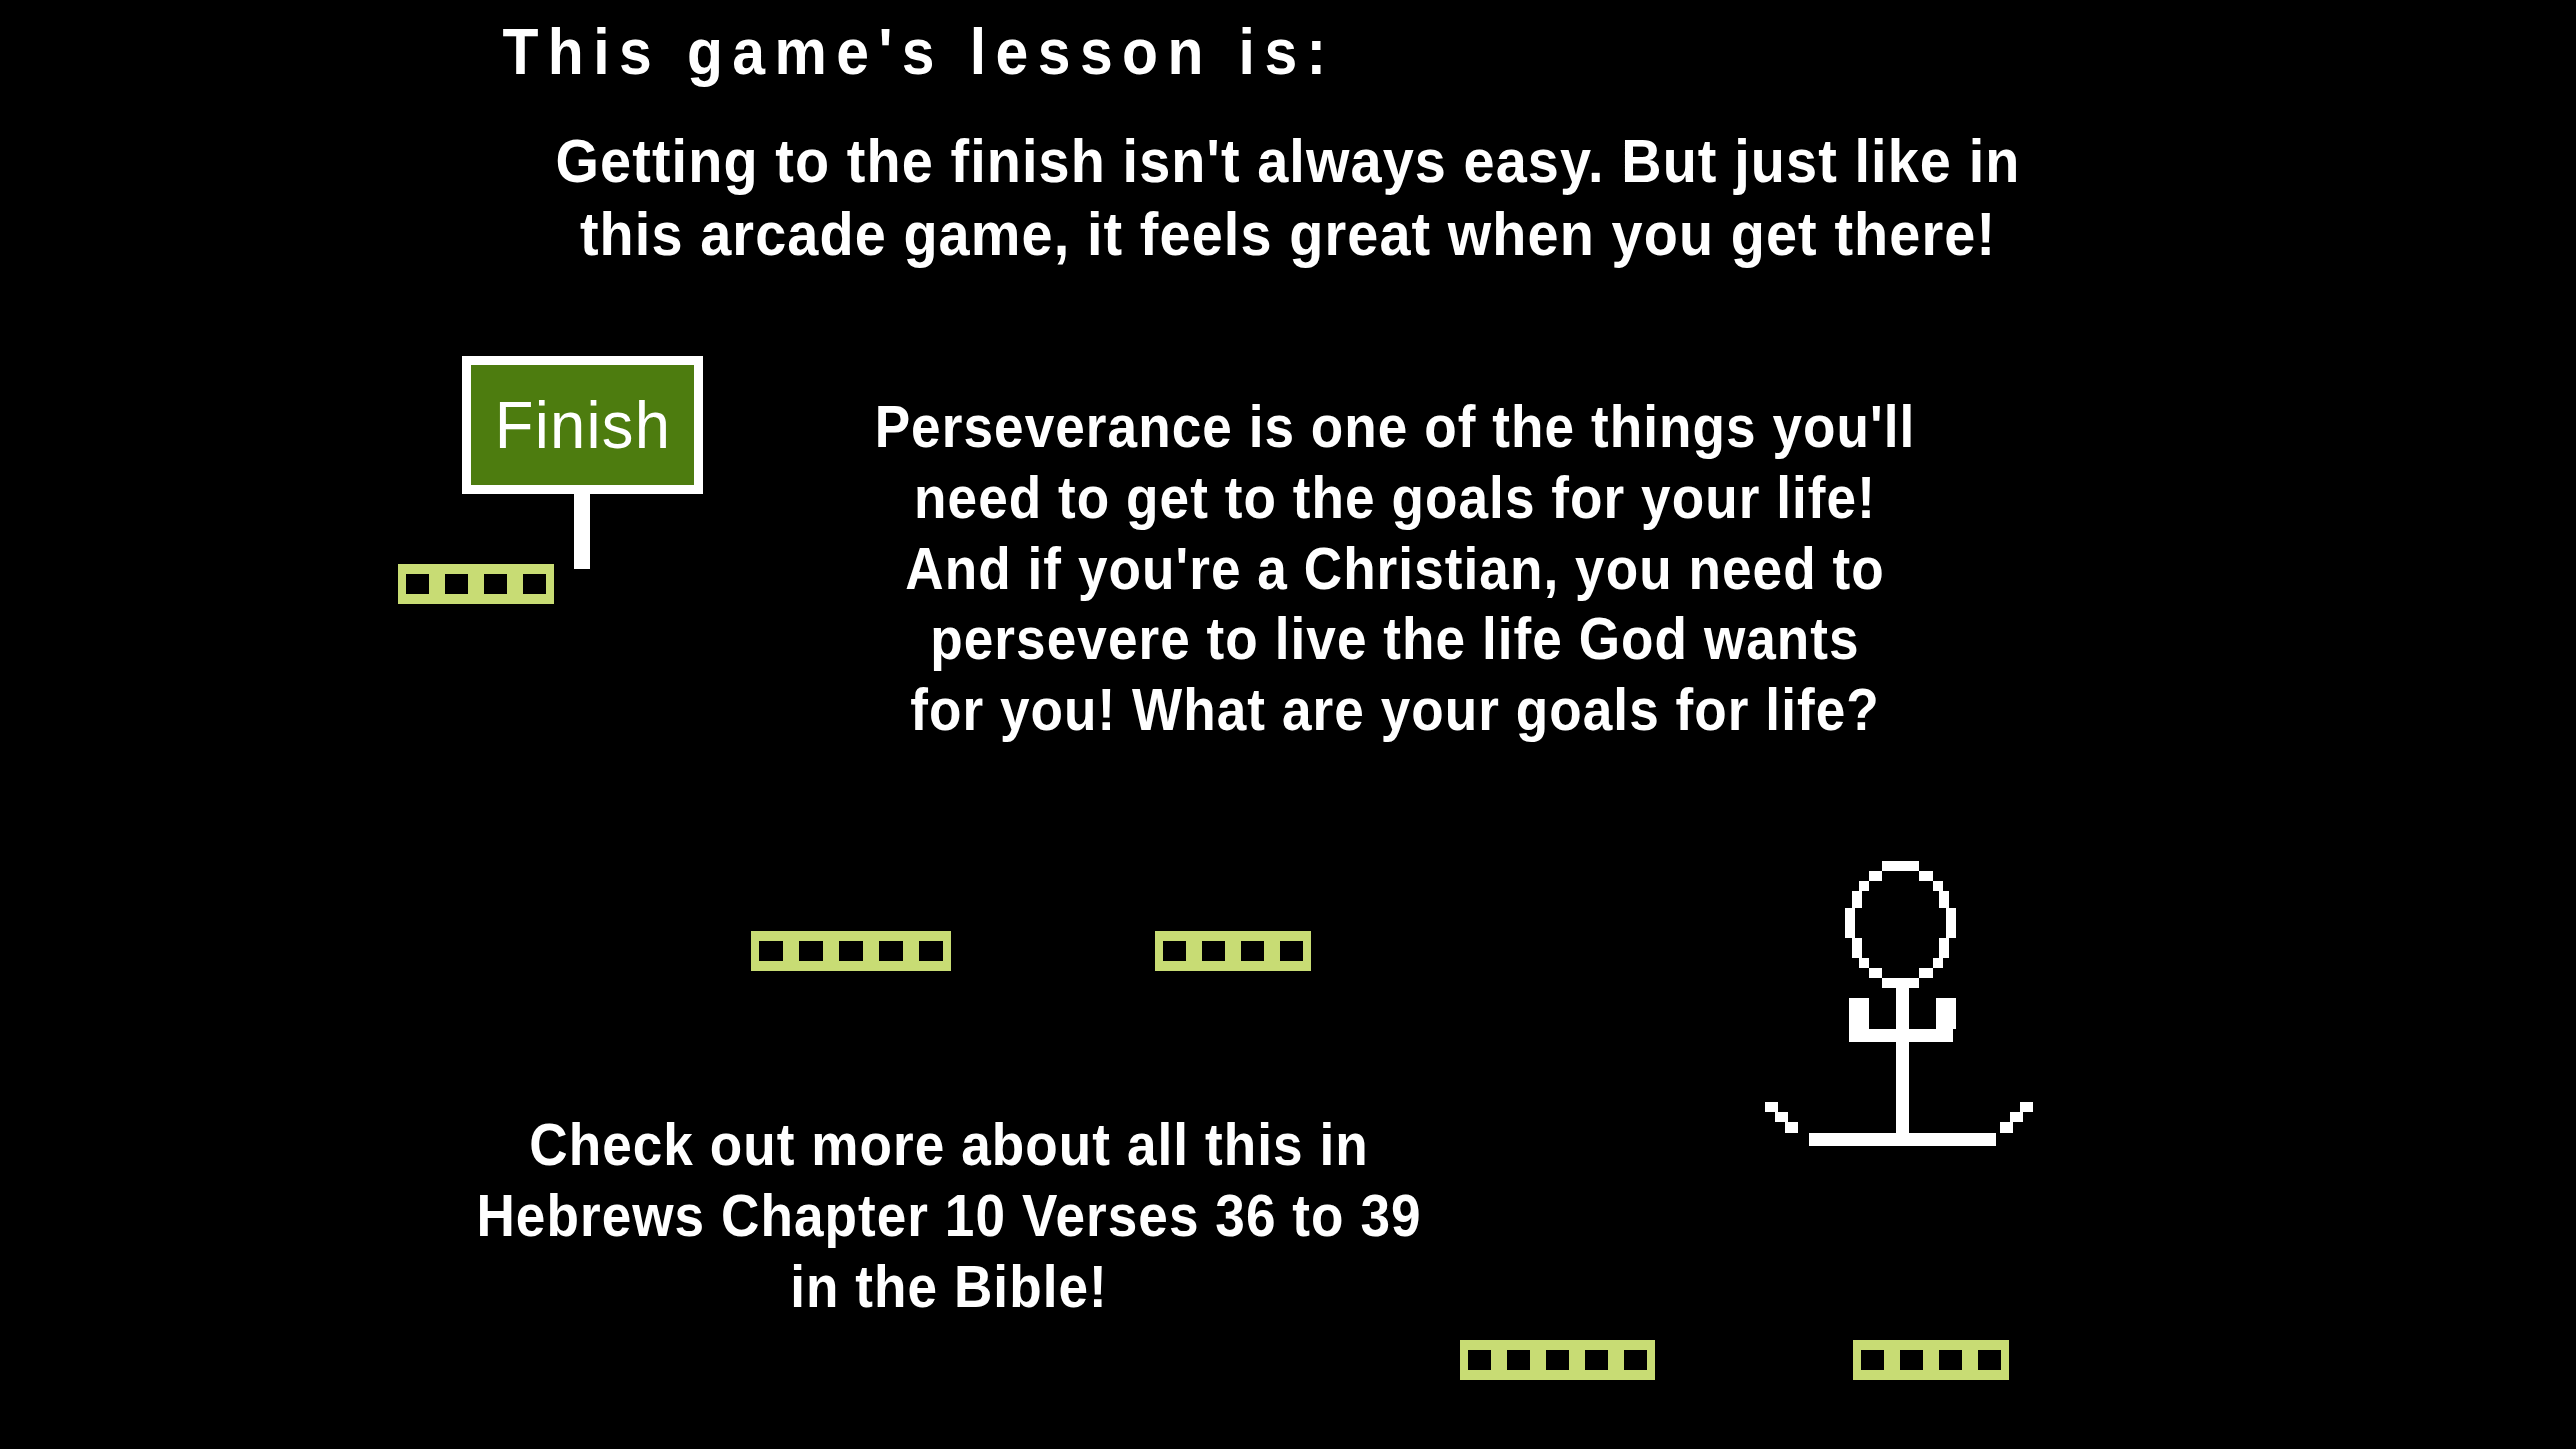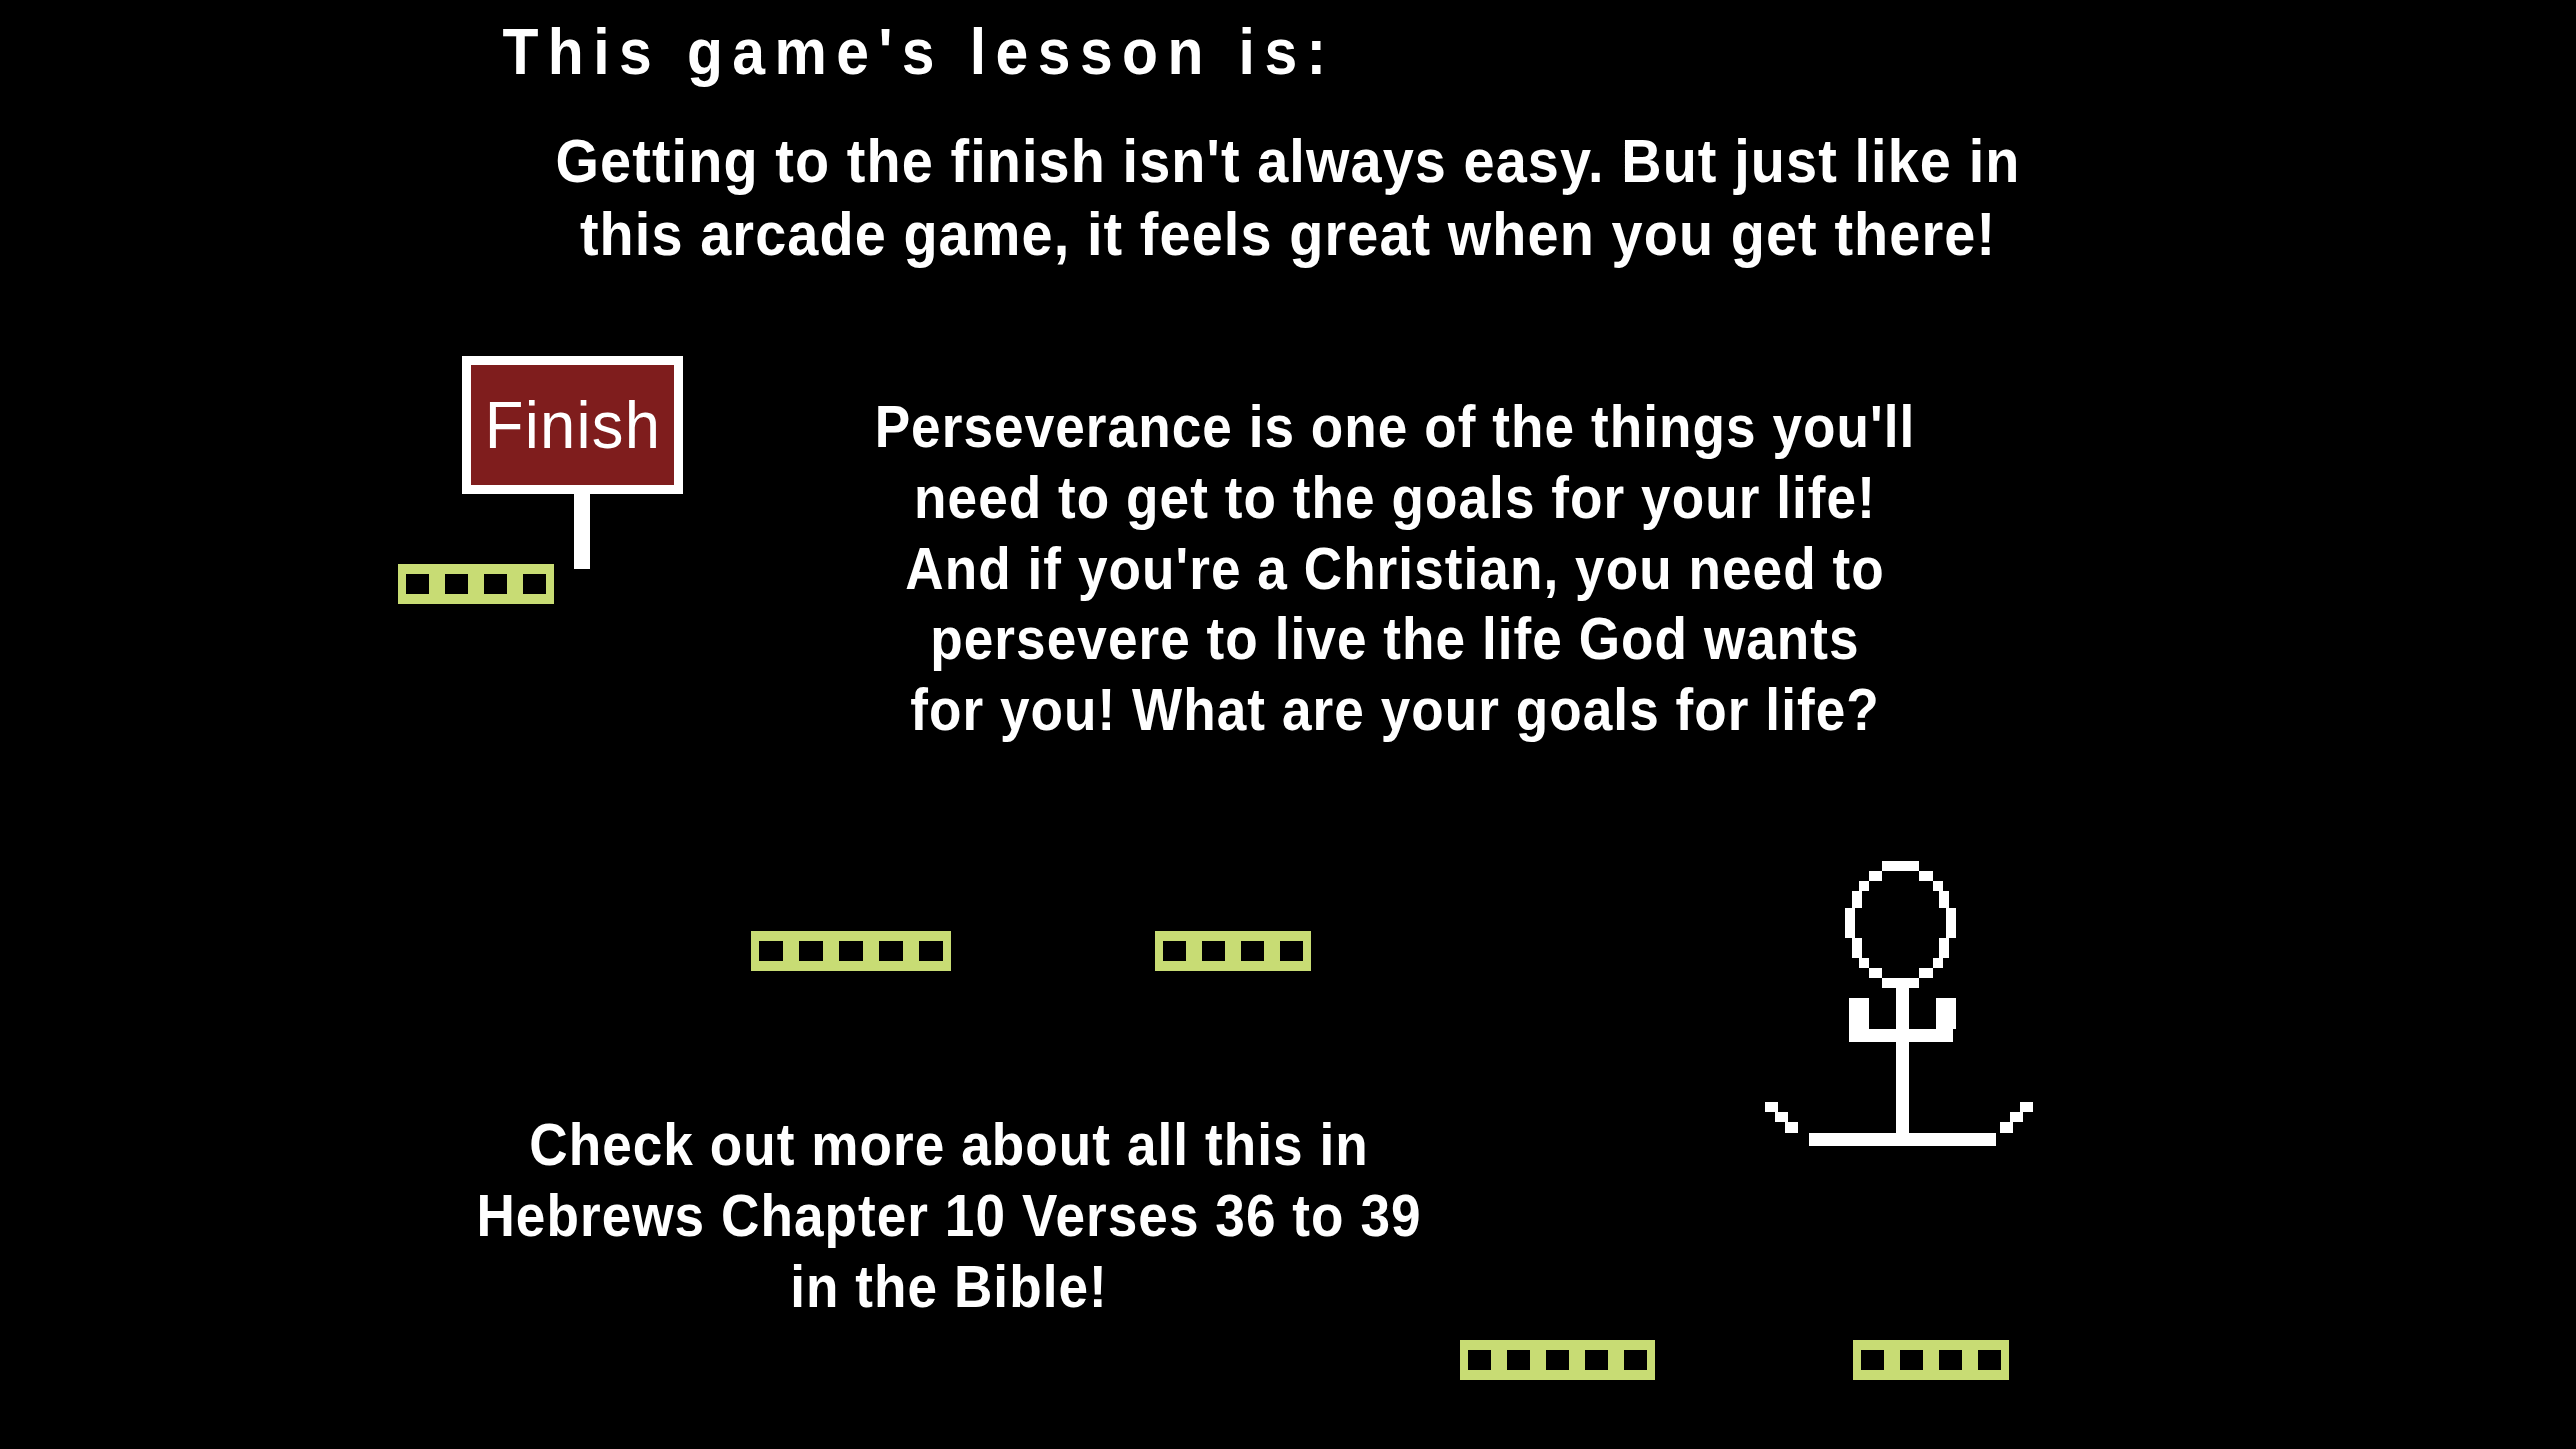--- a/index.html
+++ b/index.html
@@ -71,24 +71,24 @@
     line-height: 1.20;
     letter-spacing: 0.02em;
     transform: scaleX(0.90);
   }
 
   
   #finish-sign {
     position: absolute;
     left: 462px;
     top: 356px;
-    width: 221px;
+    width: 241px;
     height: 138px;
     border: 9.4px solid #ffffff;
-    background: #7f1d1d;
+    background: #4d7c0f;
     box-sizing: border-box;
     display: flex;
     align-items: center;
     justify-content: center;
   }
   #finish-label {
     color: #ffffff;
     font-family: "Liberation Sans", sans-serif;
     font-weight: normal;
     font-size: 66px;

